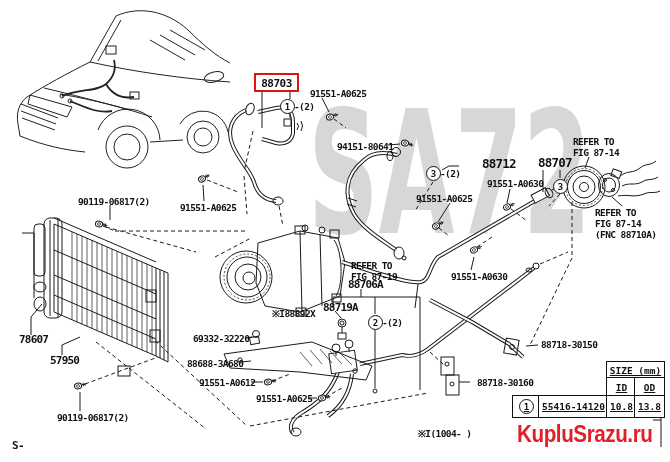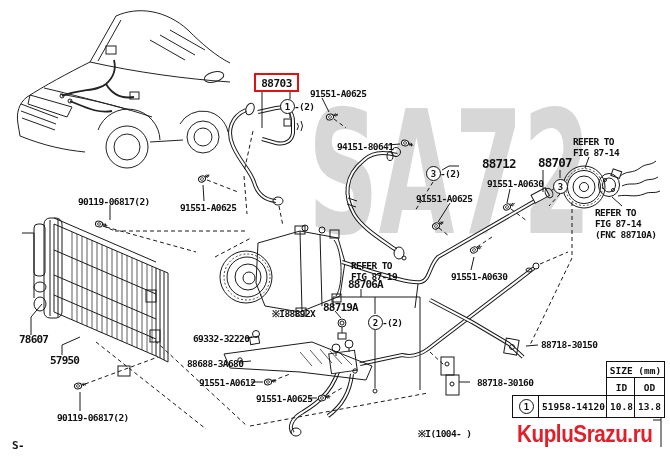--- a/index.html
+++ b/index.html
@@ -13,21 +13,21 @@
        color:#111;white-space:pre-line;z-index:3;line-height:11px;}
   .lbl-md{font-size:11px;letter-spacing:-0.8px;}
   .lbl-lg{font-size:12.5px;letter-spacing:-0.8px;}
   .circ{position:absolute;width:13px;height:13px;border:1.4px solid #111;border-radius:50%;
         font:bold 9px "DejaVu Sans Mono",monospace;color:#111;display:flex;align-items:center;
         justify-content:center;background:#fff;z-index:3;}
   .redbox{position:absolute;left:254px;top:73px;width:41px;height:15px;border:2px solid #e01313;
           background:#fff;display:flex;align-items:flex-end;justify-content:center;
           font:bold 11px "DejaVu Sans Mono",monospace;letter-spacing:-0.5px;color:#111;z-index:4;}
   .tcell{position:absolute;border:1px solid #111;background:#fff;display:flex;align-items:center;
-         justify-content:center;font:bold 9.5px "DejaVu Sans Mono",monospace;color:#111;z-index:3;}
+         justify-content:center;font:bold 9.5px "DejaVu Sans Mono",monospace;color:#111;z-index:3;text-decoration:underline;}
   #logo{position:absolute;left:517px;top:420px;z-index:4;color:#e21e28;
         font:bold 24px "Liberation Sans",sans-serif;letter-spacing:-0.5px;
         transform:scaleX(0.86);transform-origin:left top;}
   #doccode{position:absolute;left:630px;top:448px;font:bold 9.5px "DejaVu Sans Mono",monospace;
            letter-spacing:-0.5px;color:#111;z-index:4;margin-top:32px;}
 </style>
 </head>
 <body>
 
 <div id="stage">
@@ -313,21 +313,21 @@
   <div class="circ" style="left:368px;top:315px">2</div>
   <div class="lbl" style="left:382px;top:317px">-(2)</div>
 
   <div>
     <div class="tcell" style="left:606px;top:361px;width:57px;height:17px">SIZE (mm)</div>
     <div class="tcell" style="left:606px;top:377px;width:29px;height:19px">ID</div>
     <div class="tcell" style="left:634px;top:377px;width:29px;height:19px">OD</div>
     <div class="tcell" style="left:512px;top:395px;width:27px;height:21px">
       <span class="circ" style="position:static">1</span>
     </div>
-    <div class="tcell" style="left:538px;top:395px;width:69px;height:21px">51958-14120</div>
+    <div class="tcell" style="left:538px;top:395px;width:69px;height:21px">55416-14120</div>
     <div class="tcell" style="left:606px;top:395px;width:29px;height:21px">10.8</div>
     <div class="tcell" style="left:634px;top:395px;width:29px;height:21px">13.8</div>
   </div>
 
   <div id="logo">KupluSrazu.ru</div>
   <div id="doccode">877432F</div>
 
 </div>
 
 </body></html>

